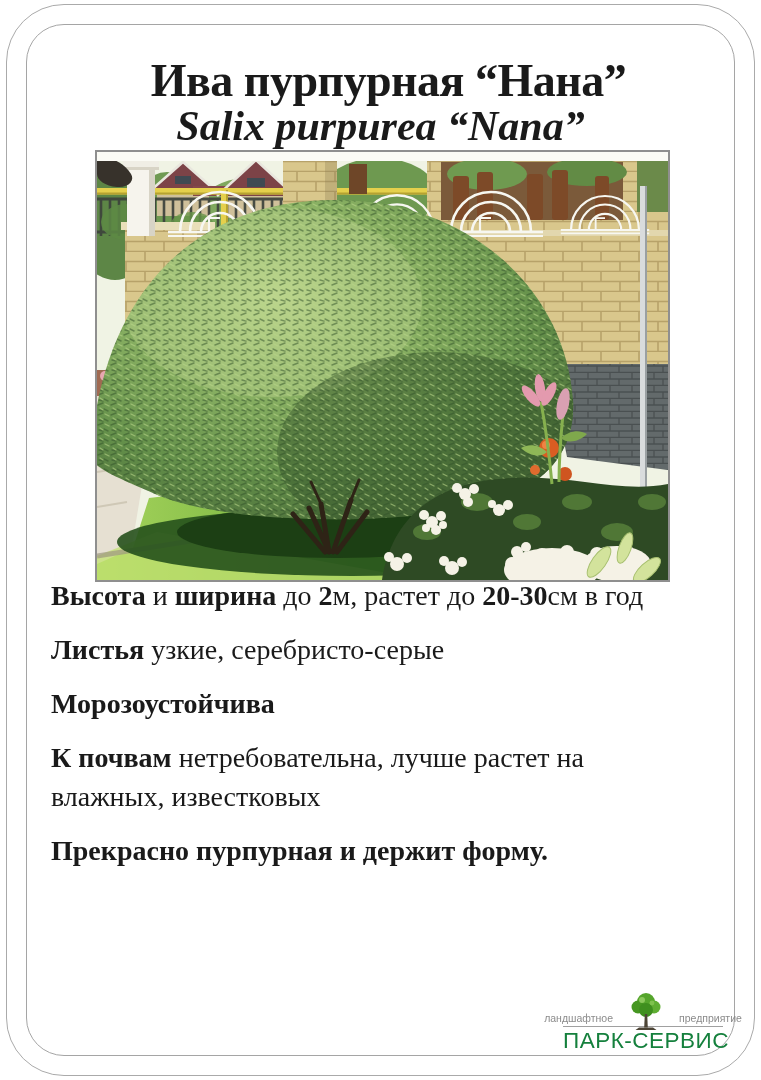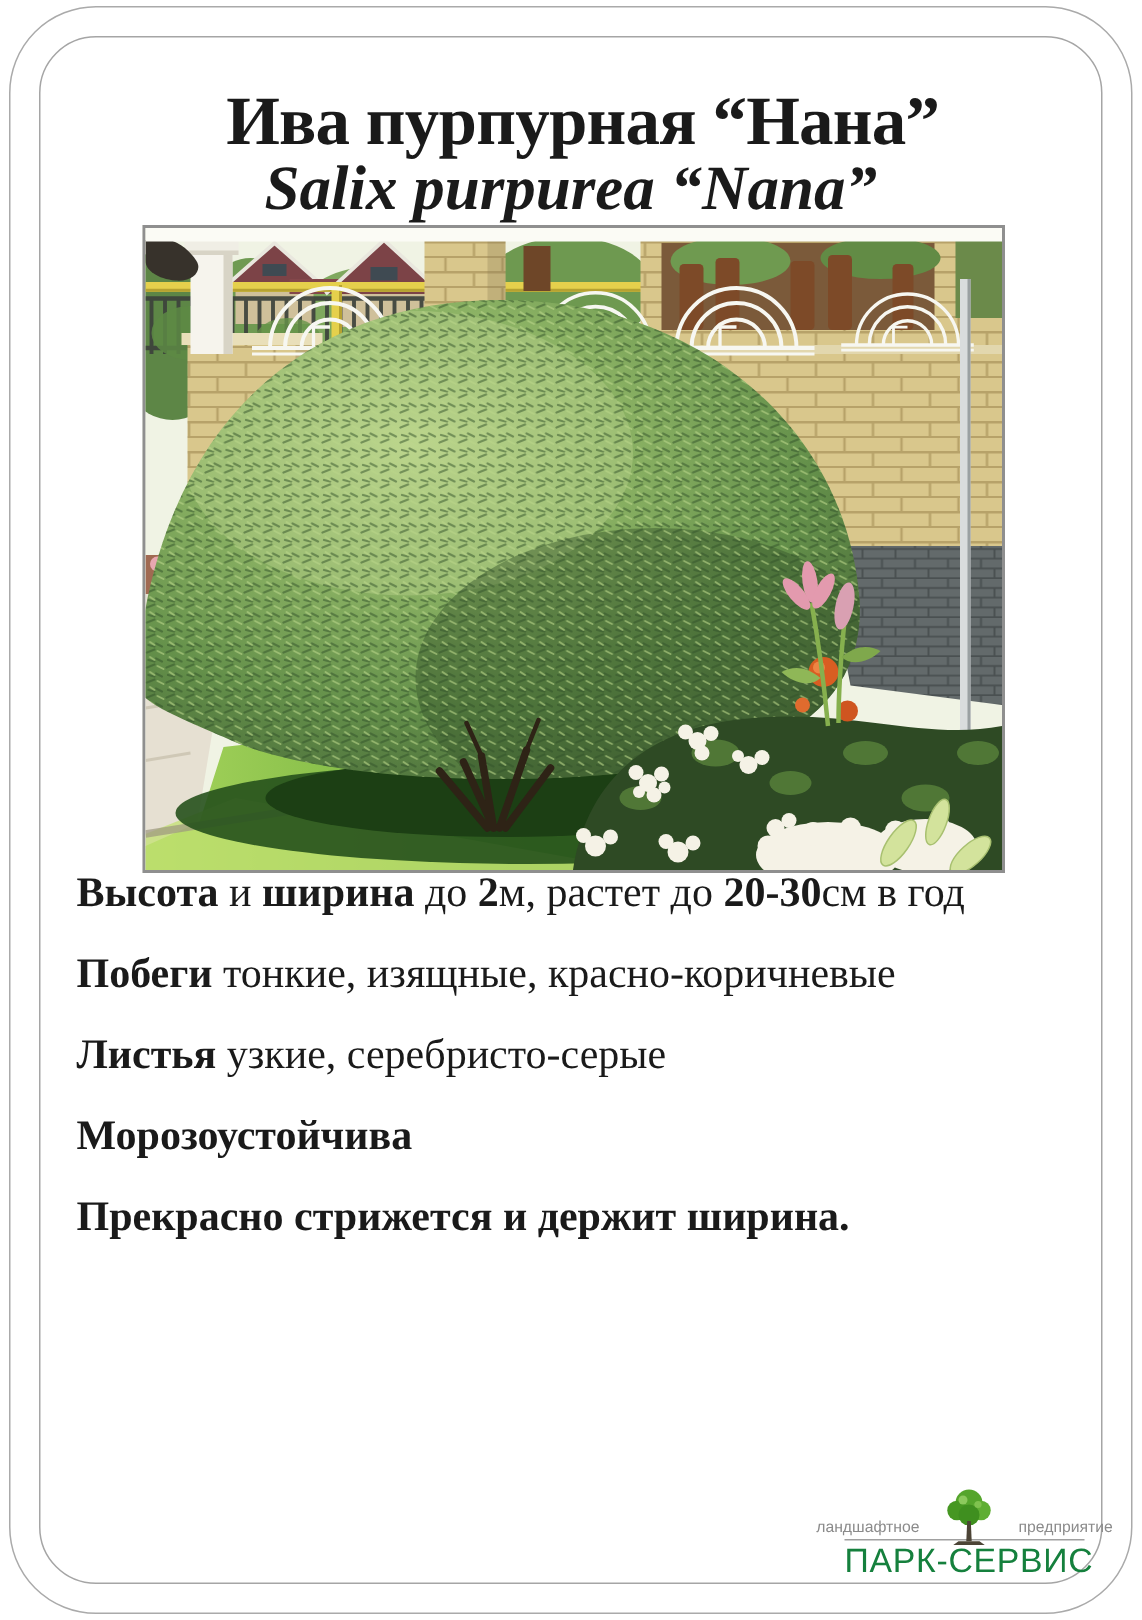--- a/index.html
+++ b/index.html
@@ -276,24 +276,24 @@
       <ellipse cx="550" cy="418" rx="7" ry="17" transform="rotate(48 550 418)"></ellipse>
     </g>
   </g>
 
   <rect x="0" y="0" width="571" height="9" fill="#fbfbf5"></rect>
 </svg>
 </div>
 
 <div class="specs">
   <p class="spec"><span class="b">Высота</span><span> и </span><span class="b">ширина</span><span> до </span><span class="b">2</span><span>м, растет до </span><span class="b">20-30</span><span>см в год</span></p>
-  <p class="spec"><span class="b">Побеги</span><span> тонкие, изящные, красно-коричневые</span></p>
   <p class="spec"><span class="b">Листья</span><span> узкие, серебристо-серые</span></p>
   <p class="spec"><span class="b">Морозоустойчива</span></p>
-  <p class="spec"><span class="b">Прекрасно стрижется и держит ширина.</span><br></p>
+  <p class="spec"><span class="b">К почвам</span><span> нетребовательна, лучше растет на</span><br><span>влажных, известковых</span></p>
+  <p class="spec"><span class="b">Прекрасно пурпурная и держит форму.</span><br></p>
 </div>
 
 <div class="logo">
   <div class="logo-top">
     <span class="tagline">ландшафтное</span>
     <svg class="tree-svg" width="36" height="40" viewBox="0 0 36 40">
       <circle cx="18" cy="11" r="9" fill="#55a52c"></circle>
       <circle cx="10" cy="16" r="6.5" fill="#469722"></circle>
       <circle cx="26" cy="16" r="6.5" fill="#5fae33"></circle>
       <circle cx="18" cy="19" r="7" fill="#3f8f1f"></circle>

